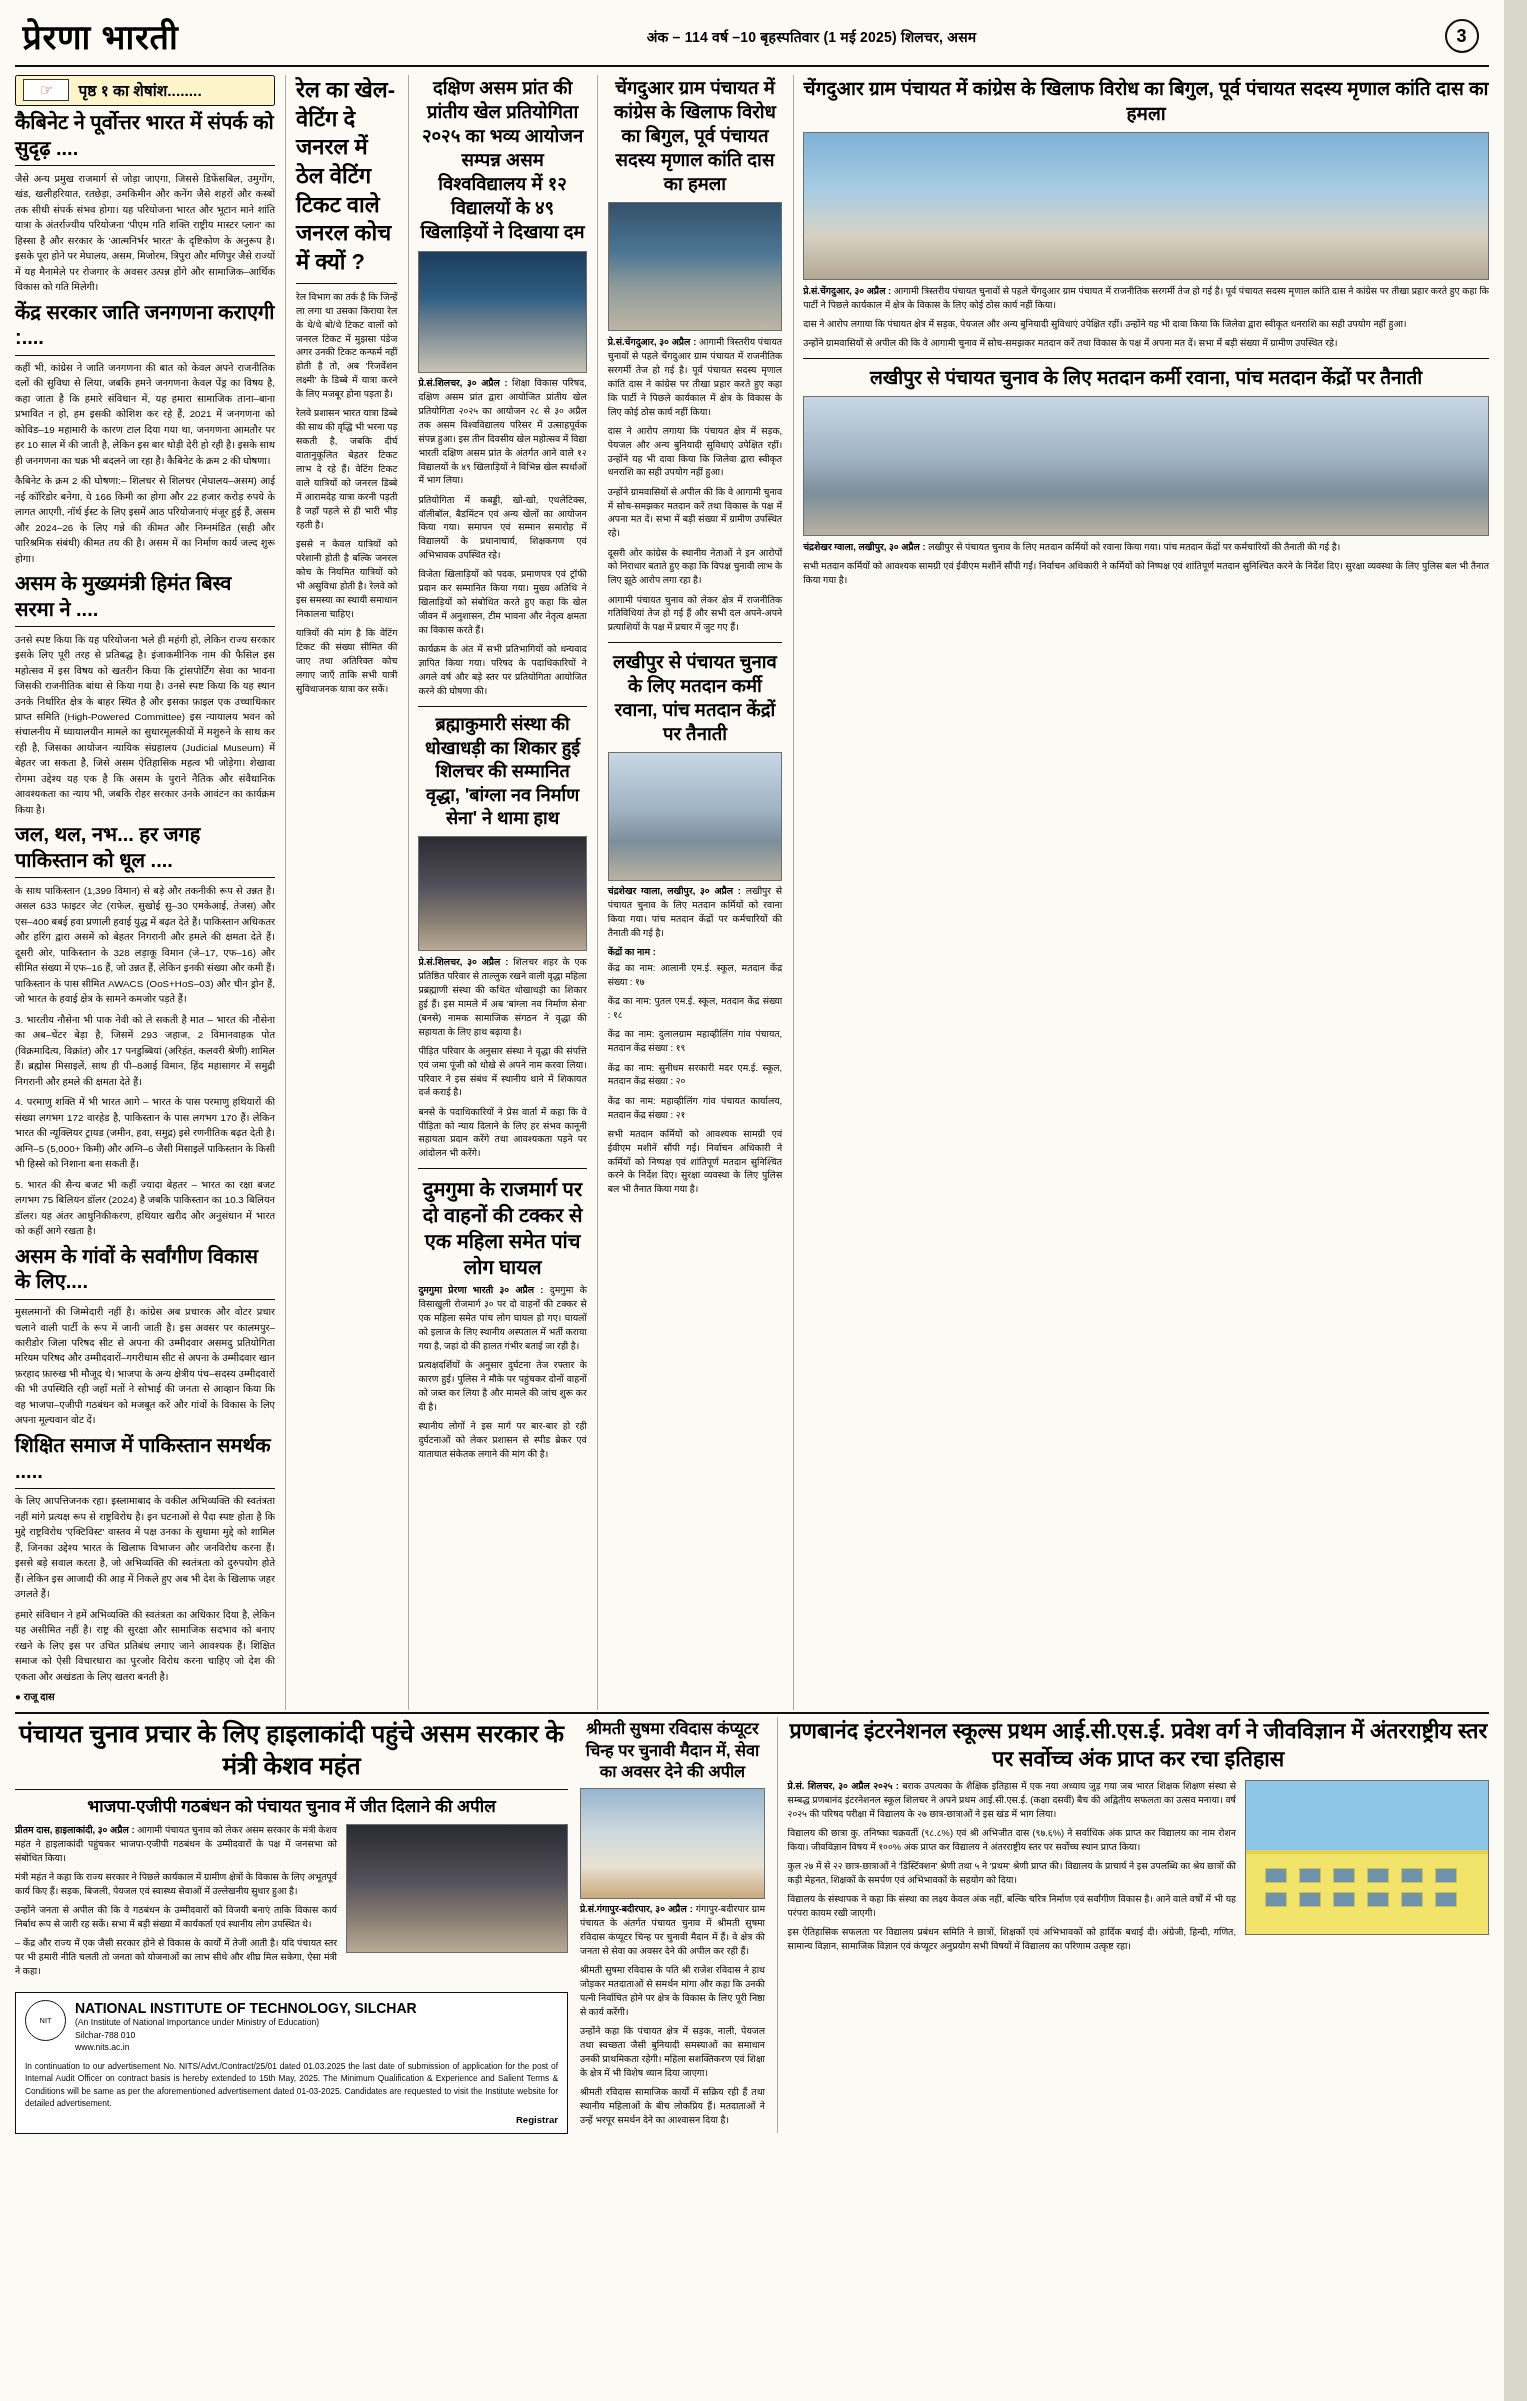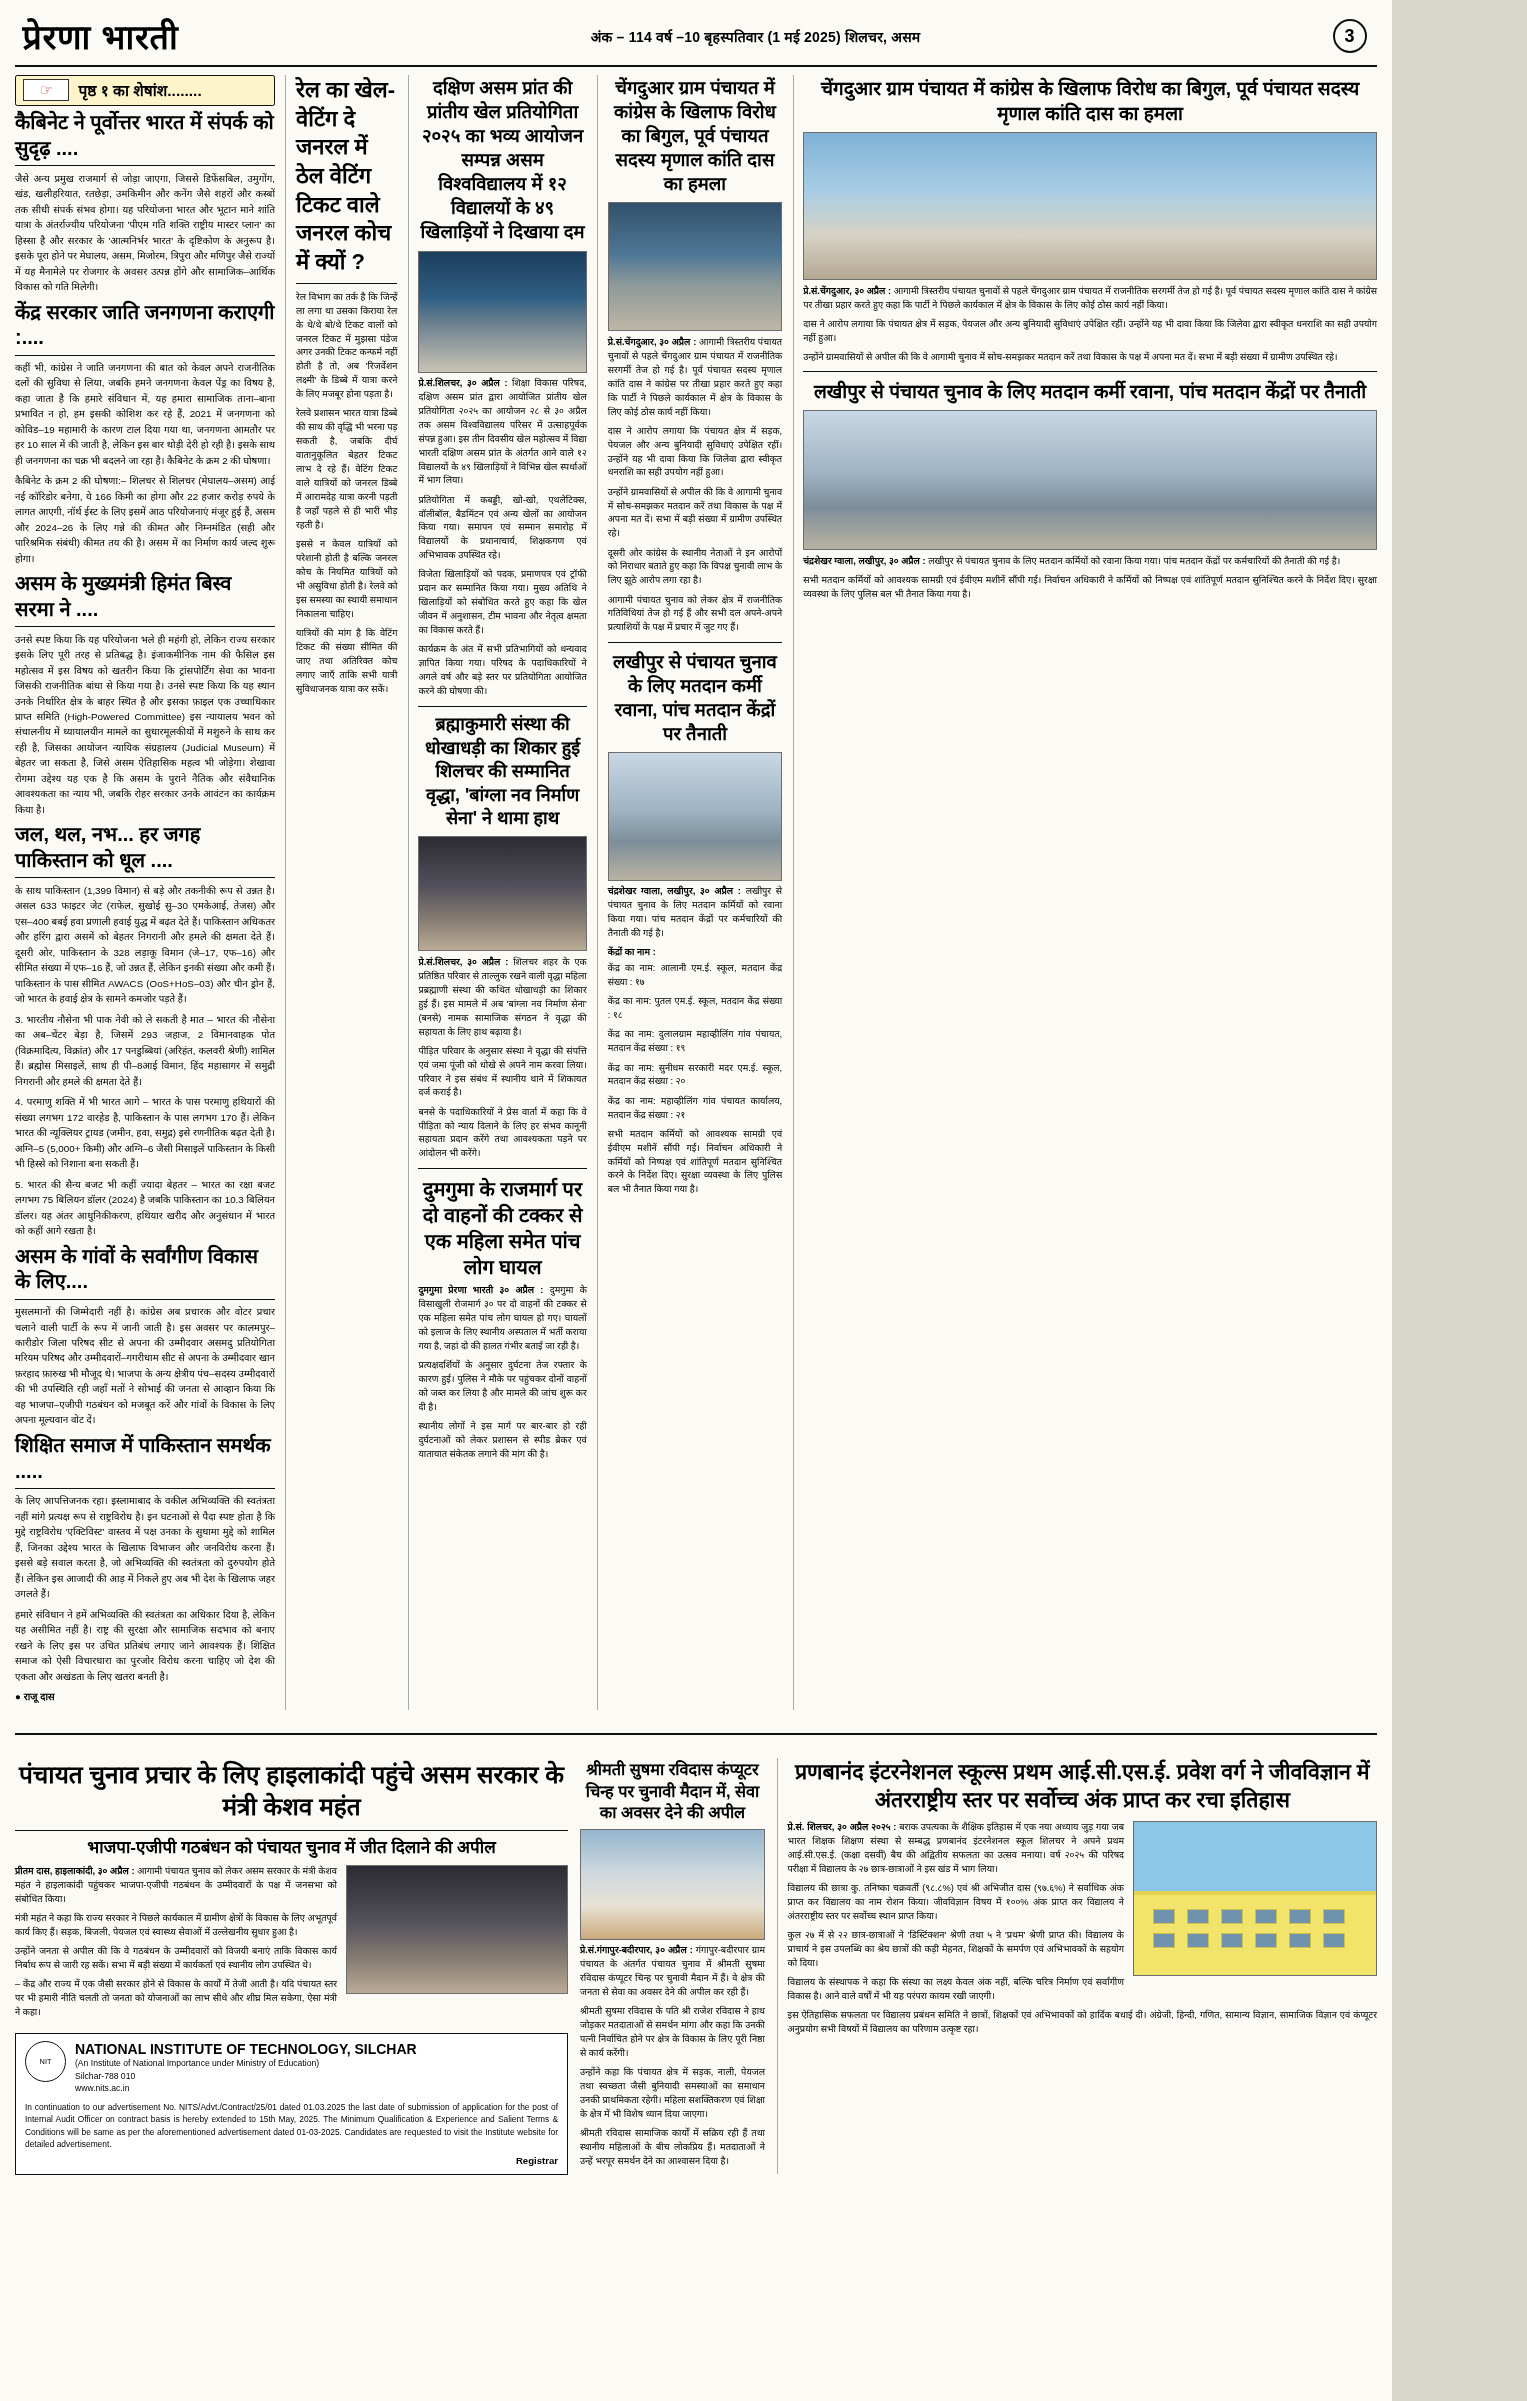--- a/index.html
+++ b/index.html
@@ -4,21 +4,21 @@
 <style>
   * { box-sizing: border-box; }
   html, body { margin:0; padding:0; }
   body {
     width: 1528px;
     background: #d9d6cc;
     font-family: "Liberation Sans", sans-serif;
     color: #000;
   }
   .page {
-    width: 1392px;
+    width: 1504px;
     min-height: 2401px;
     background: #fbfaf4;
     padding: 13.3px 15px 7.4px 15px;
     position: relative;
   }
 
   
   .masthead {
     display: flex;
     align-items: center;
@@ -163,21 +163,21 @@
     width:41px;height:41px;border-radius:50%;border:1.5px solid #111;
     display:flex;align-items:center;justify-content:center;font-size:7.4px;text-align:center;line-height:1.1;
     flex:0 0 auto;
   }
   .ad-title { font-size:14px; font-weight:bold; }
   .ad-sub { font-size:8.6px; line-height:1.45; }
   .ad-body { font-size:8.4px; line-height:1.5; text-align:justify; margin-top:6px; }
   .ad-sign { text-align:right; font-size:9.6px; font-weight:bold; margin-top:4.4px; }
 
   
-  .bottom-wrap { margin-top: 23px; border-top: 2.2px solid #111; padding-top: 23px; }
+  .bottom-wrap { margin-top: 2px; border-top: 2.2px solid #111; padding-top: 3px; }
   .bottom-grid { display:grid; grid-template-columns: 553px 1fr; gap:0 12px; }
   h2.big {
     font-size: 24.4px; line-height:1.3; font-weight:bold; text-align:center; margin: 1.5px 0 6px 0;
   }
   h2.mid {
     font-size: 17px; line-height:1.3; font-weight:bold; text-align:center; margin: 1.5px 0 6px 0;
   }
   .flt-right { float:right; width: 222px; margin: 0 0 6px 9px; }
   .clearfix::after { content:""; display:block; clear:both; }
 </style>

